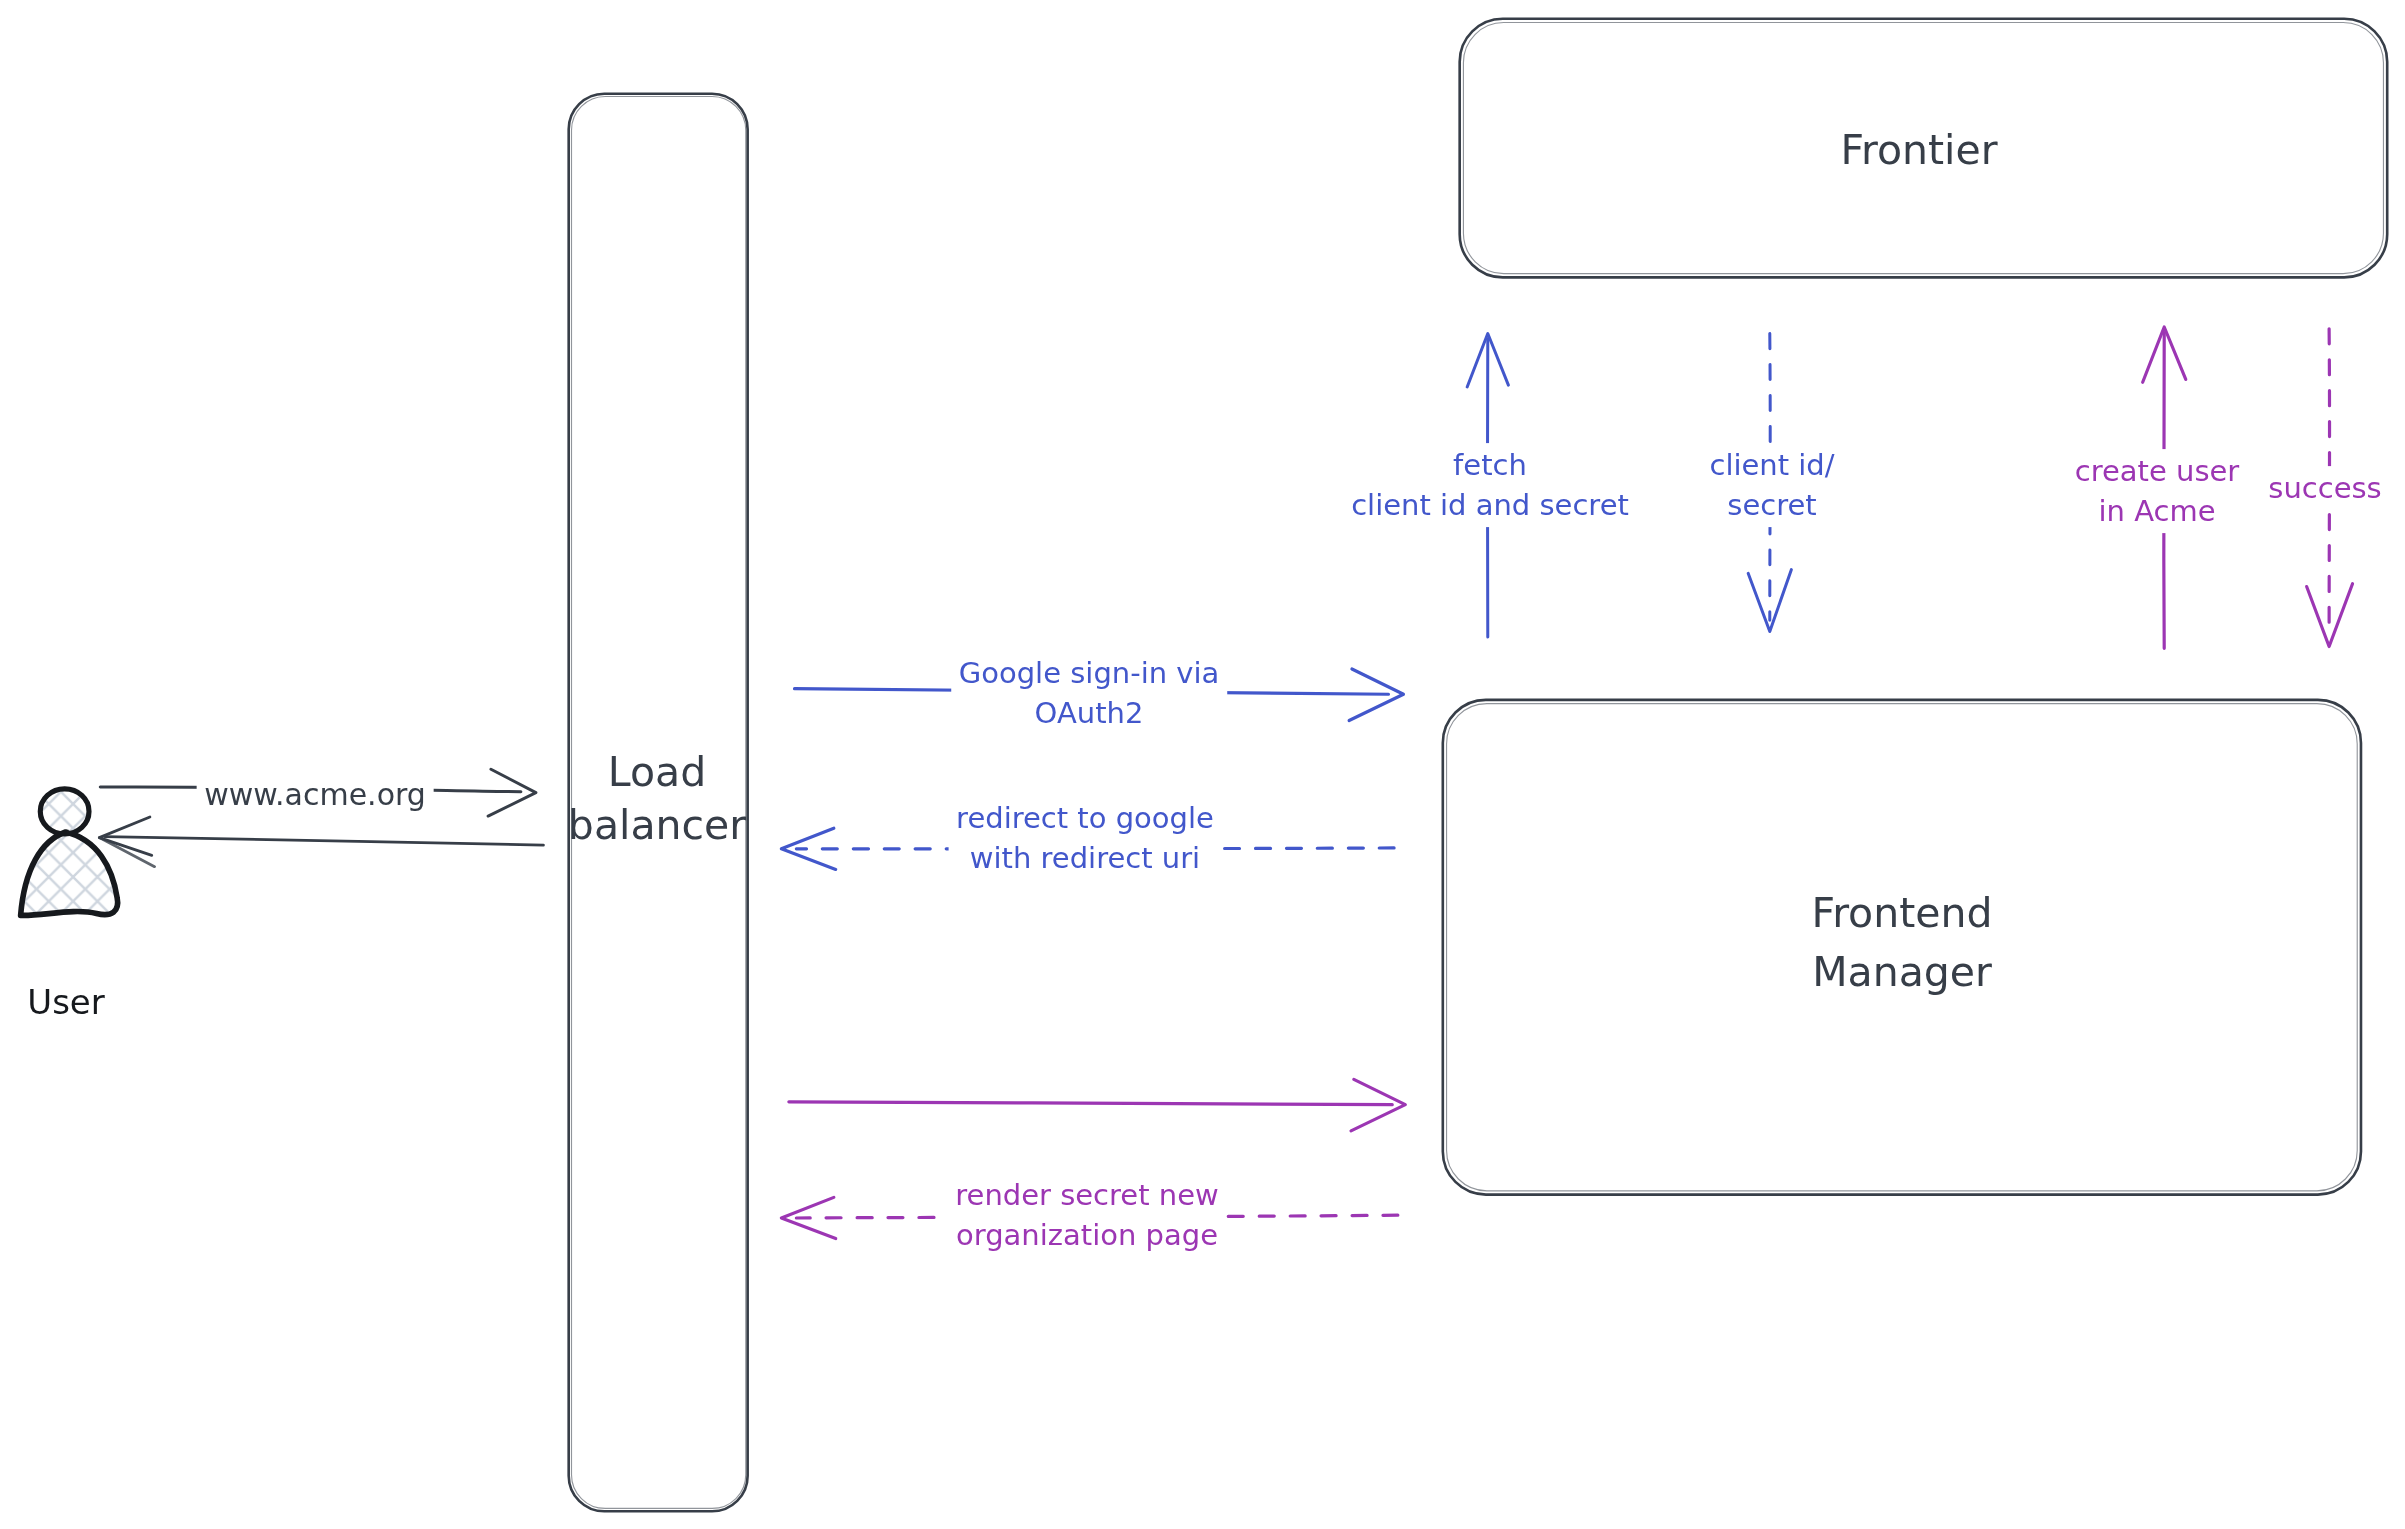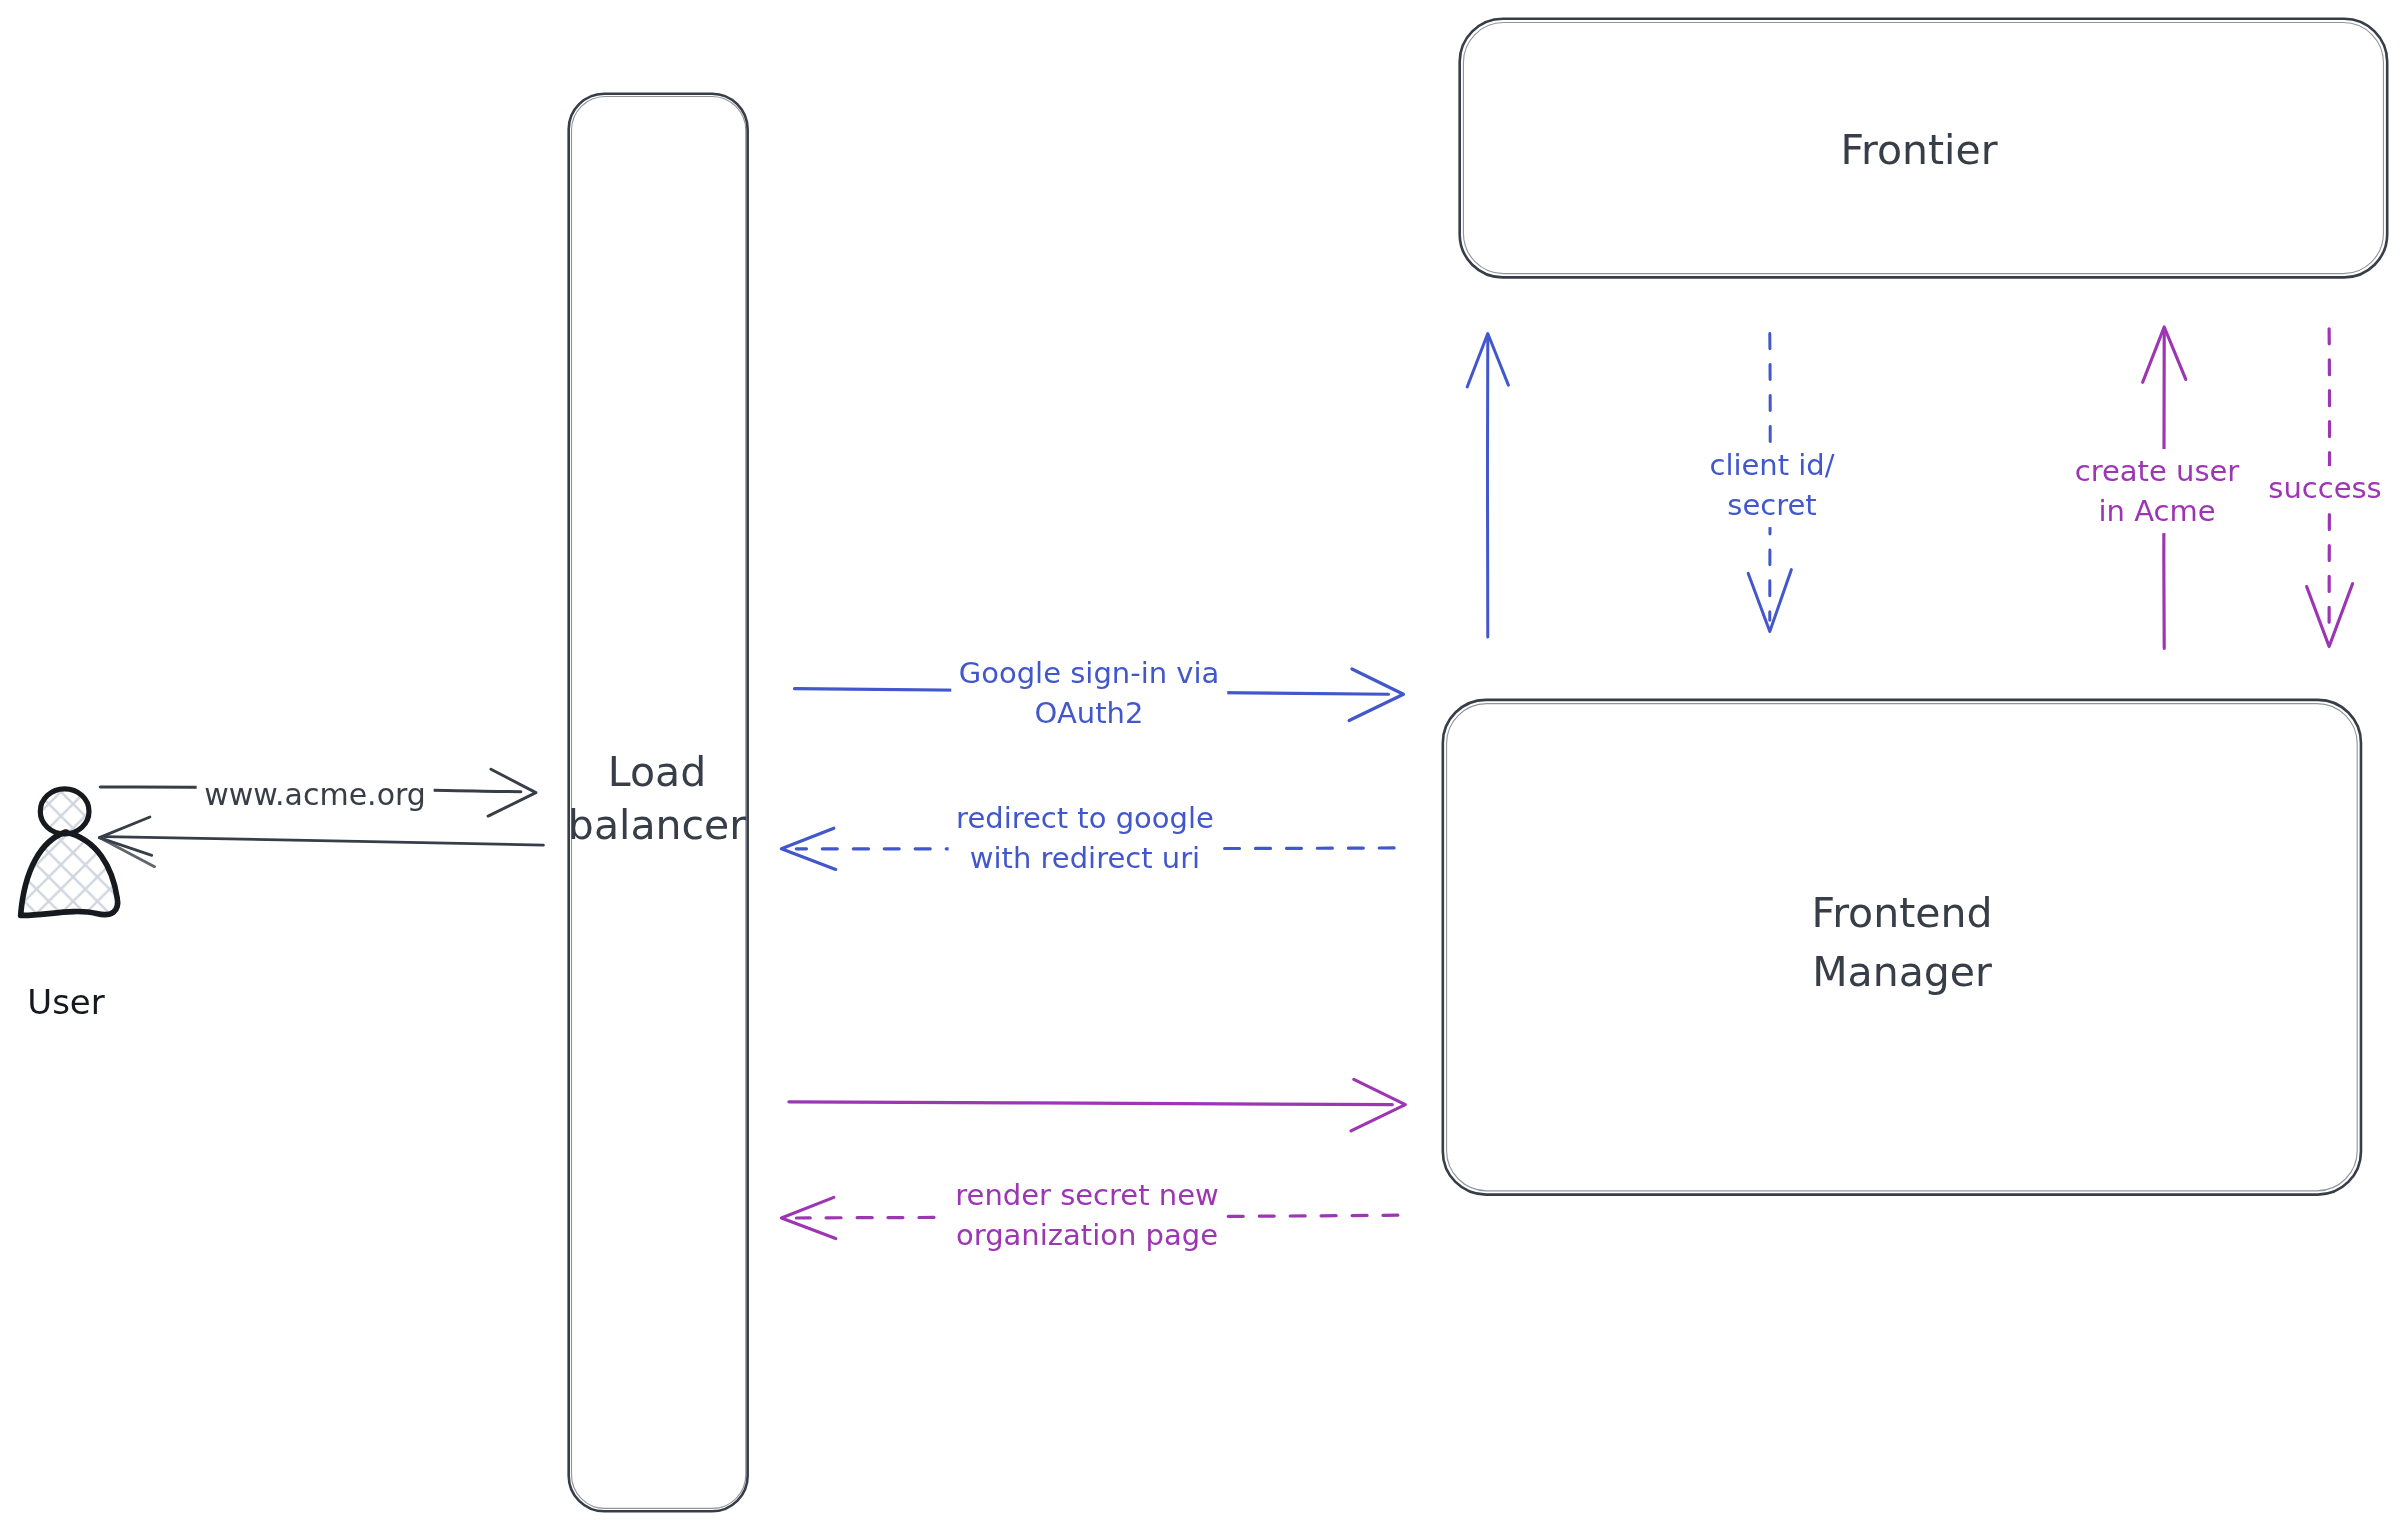--- a/index.html
+++ b/index.html
@@ -120,20 +120,21 @@
   <div class="lbl node-lbl ink" style="left:657px; top:799px; line-height:1.3;"><span>Load</span><br><span>balancer</span></div>
 
   <div class="lbl node-lbl ink" style="left:1919px; top:150px;">Frontier</div>
 
   <div class="lbl node-lbl ink" style="left:1902px; top:943px; line-height:1.45;"><span>Frontend</span><br><span>Manager</span></div>
 
   <div class="lbl edge-lbl blue" style="left:1089px; top:693px;"><span>Google sign-in via</span><br><span>OAuth2</span></div>
 
   <div class="lbl edge-lbl blue" style="left:1085px; top:838px;"><span>redirect to google</span><br><span>with redirect uri</span></div>
 
+  <div class="lbl edge-lbl blue" style="left:1490px; top:485px;"><span>fetch</span><br><span>client id and secret</span></div>
 
   <div class="lbl edge-lbl blue" style="left:1772px; top:485px;"><span>client id/</span><br><span>secret</span></div>
 
   <div class="lbl edge-lbl purple" style="left:2157px; top:491px;"><span>create user</span><br><span>in Acme</span></div>
 
   <div class="lbl edge-lbl purple" style="left:2325px; top:488px;">success</div>
 
 
   <div class="lbl edge-lbl purple" style="left:1087px; top:1215px;"><span>render secret new</span><br><span>organization page</span></div>
 

